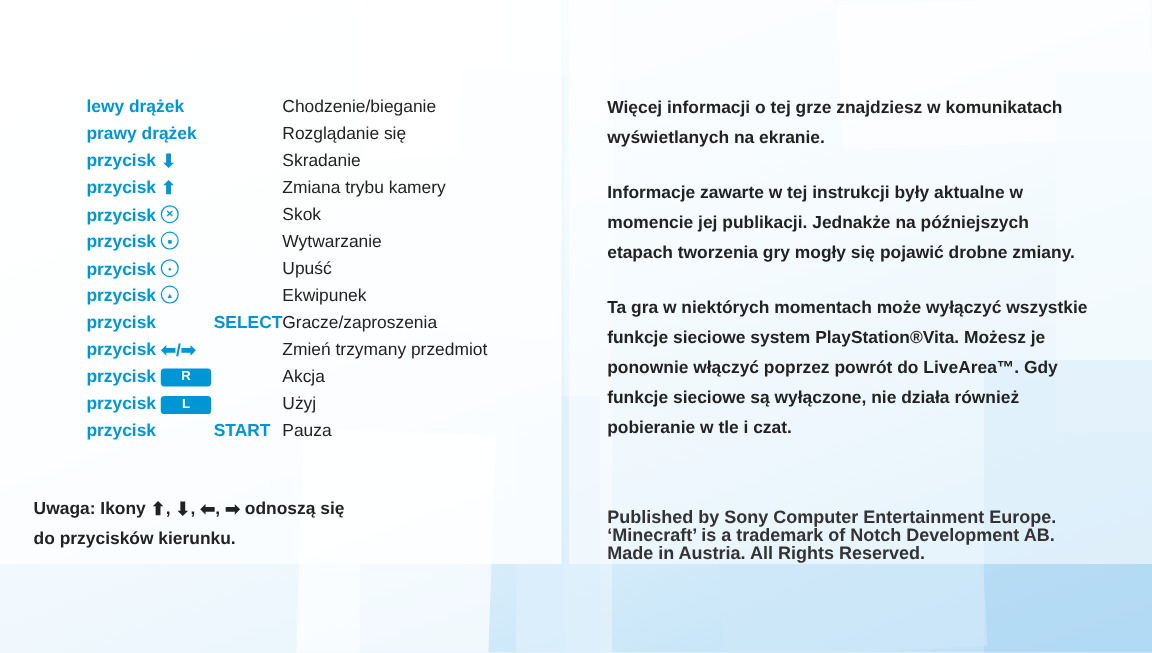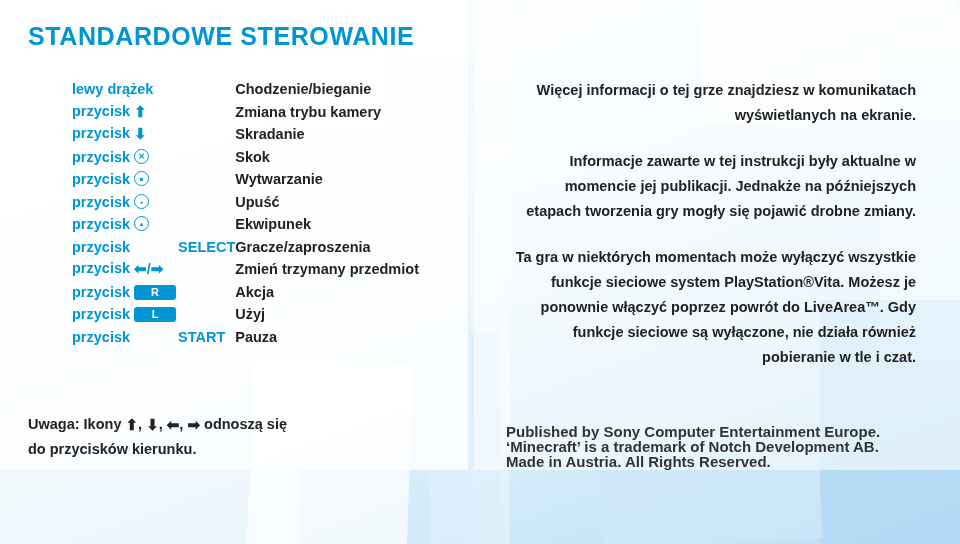--- a/index.html
+++ b/index.html
@@ -70,21 +70,21 @@
     font-size: 14.5px;
     white-space: nowrap;
   }
   #controls td.key {
     width: 142px;
     color: #0096d6;
     font-weight: bold;
   }
   #controls td.val {
     color: #222222;
-    font-weight: bold;
+    font-weight: normal;
   }
   .key-label { color: #0096d6; margin-left: 44px; }
 
   
   .glyph {
     display: inline-block;
     vertical-align: -1px;
     color: #0096d6;
     font-weight: bold;
   }
@@ -132,21 +132,20 @@
   
   #right-text {
     position: absolute;
     left: 506px;
     top: 78px;
     width: 410px;
     font-size: 14.5px;
     font-weight: bold;
     color: #222222;
     line-height: 25px;
-    text-align: right;
   }
   #right-text p { margin: 0 0 21px 0; }
   #right-text p:last-child { margin-bottom: 12px; }
 
   #legal {
     position: absolute;
     left: 506px;
     top: 424px;
     width: 400px;
     font-size: 15px;
@@ -167,35 +166,38 @@
   <div class="deco d10"></div>
   <div class="deco d6"></div>
   <div class="deco d7"></div>
   <div class="deco d3"></div>
   <div class="deco d4"></div>
   <div class="deco d8"></div>
 
   <div class="panel" id="panel-left"></div>
   <div class="panel" id="panel-right"></div>
 
-  <div id="title">STANDARDOWE STEROWANIE</div>
 
   <table id="controls">
     <tbody id="controls-body">
         <tr>
           <td class="key"><span class="key-label">lewy drążek</span></td>
           <td class="val">Chodzenie/bieganie</td>
         </tr>
         <tr>
+          <td class="key"><span class="key-label">prawy drążek</span></td>
+          <td class="val">Rozglądanie się</td>
+        </tr>
+        <tr>
+          <td class="key"><span class="key-label">przycisk</span> <span class="glyph arrow">⬇</span></td>
+          <td class="val">Skradanie</td>
+        </tr>
+        <tr>
           <td class="key"><span class="key-label">przycisk</span> <span class="glyph arrow">⬆</span></td>
           <td class="val">Zmiana trybu kamery</td>
-        </tr>
-        <tr>
-          <td class="key"><span class="key-label">przycisk</span> <span class="glyph arrow">⬇</span></td>
-          <td class="val">Skradanie</td>
         </tr>
         <tr>
           <td class="key"><span class="key-label">przycisk</span> <span class="ps-circle"><span class="inner">
                 <span class="x"></span>
               </span></span></td>
           <td class="val">Skok</td>
         </tr>
         <tr>
           <td class="key"><span class="key-label">przycisk</span> <span class="ps-circle"><span class="inner">
                 <span class="sq"></span>

